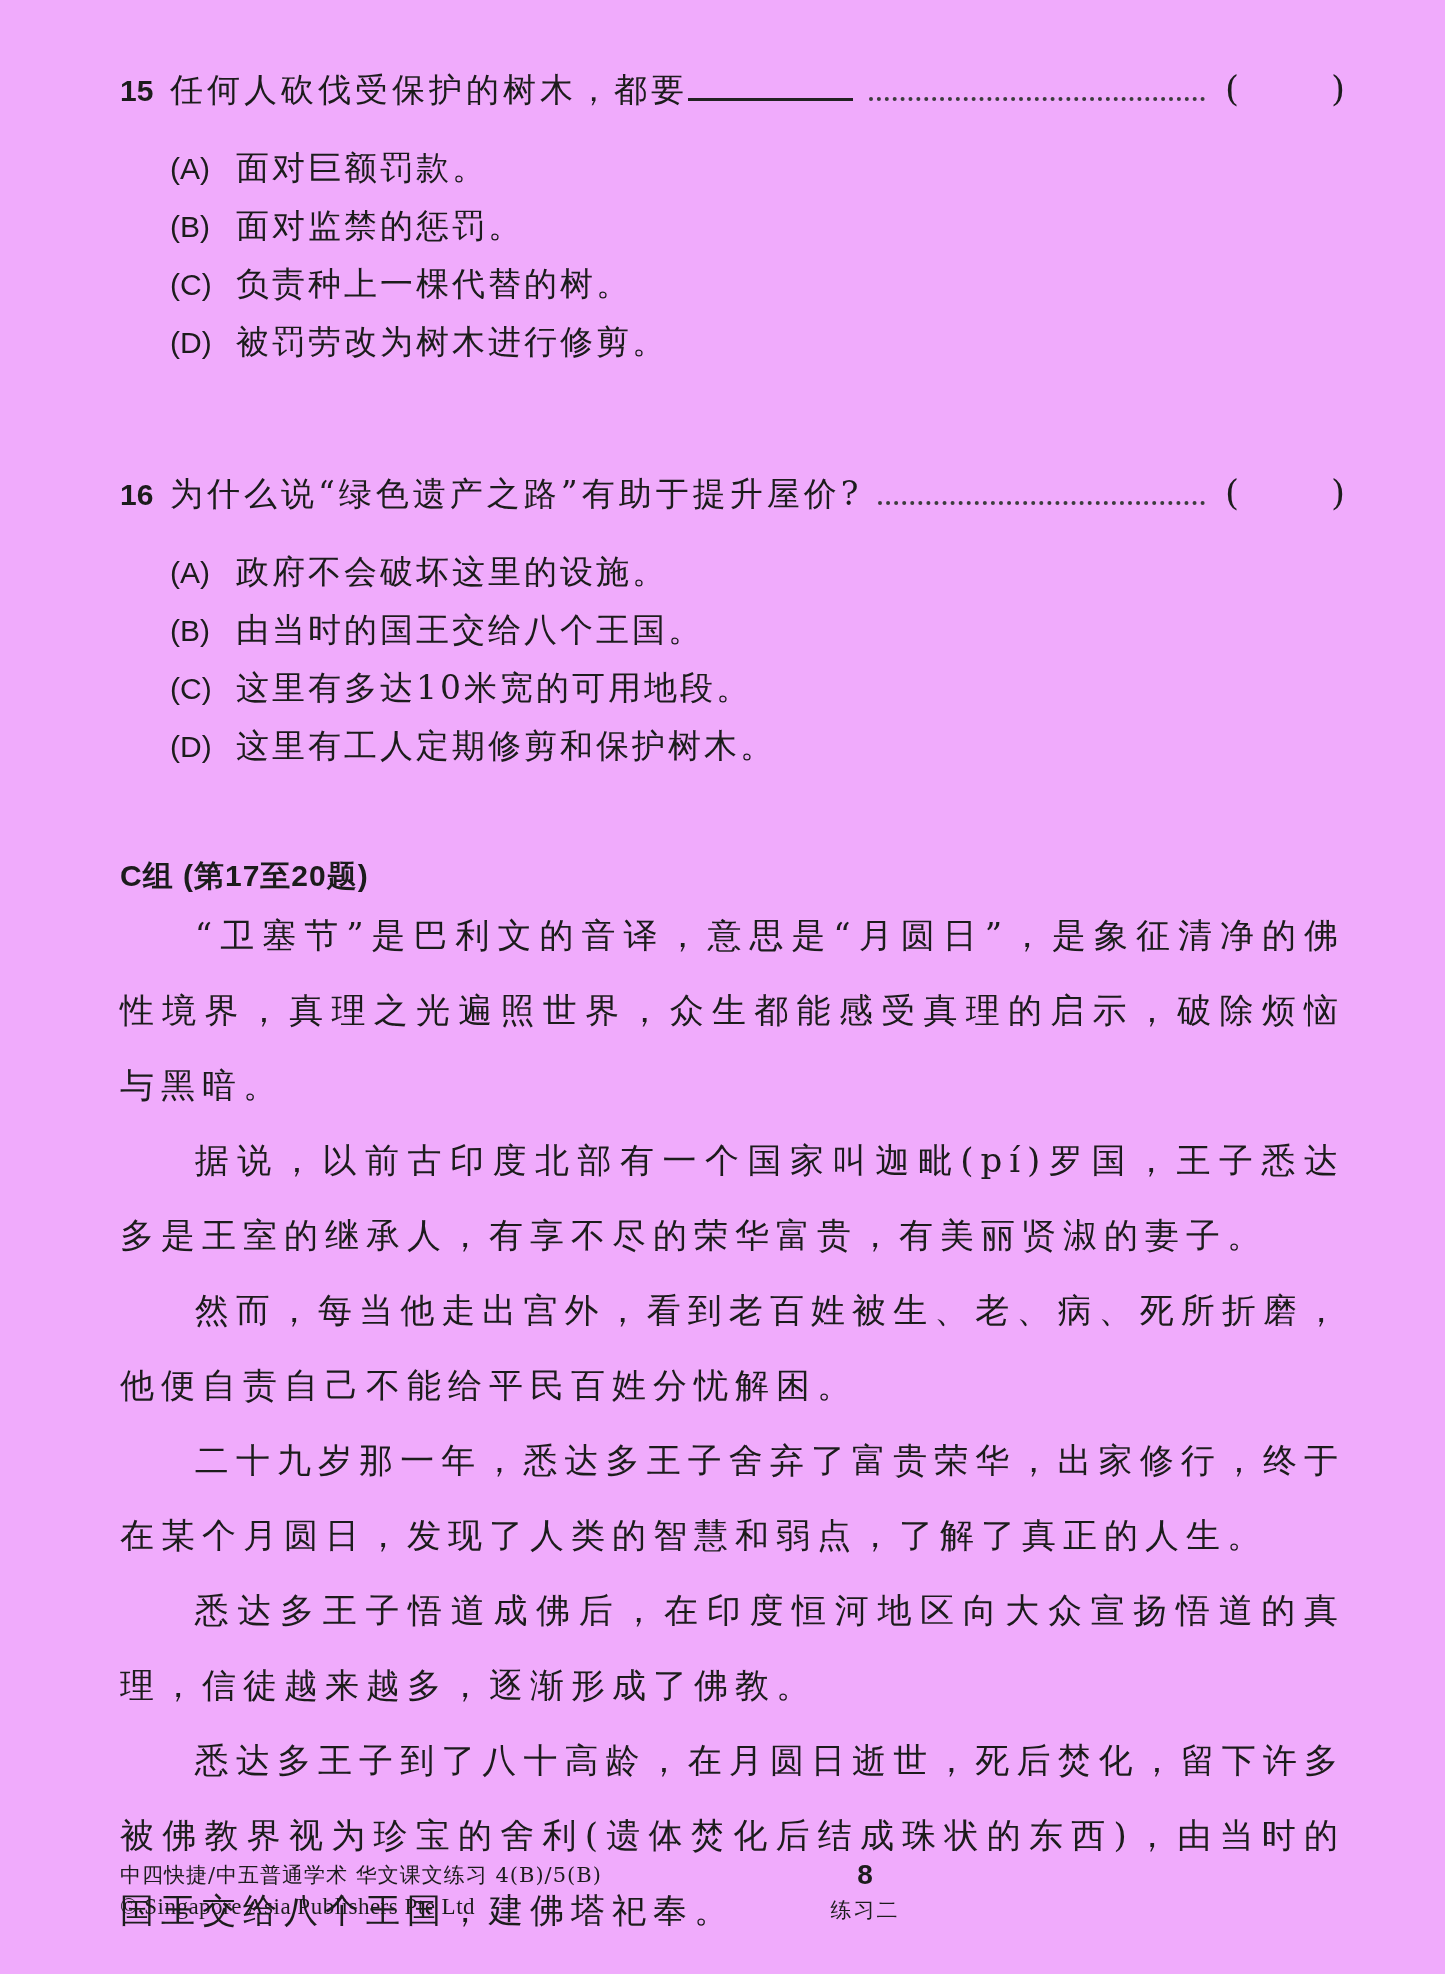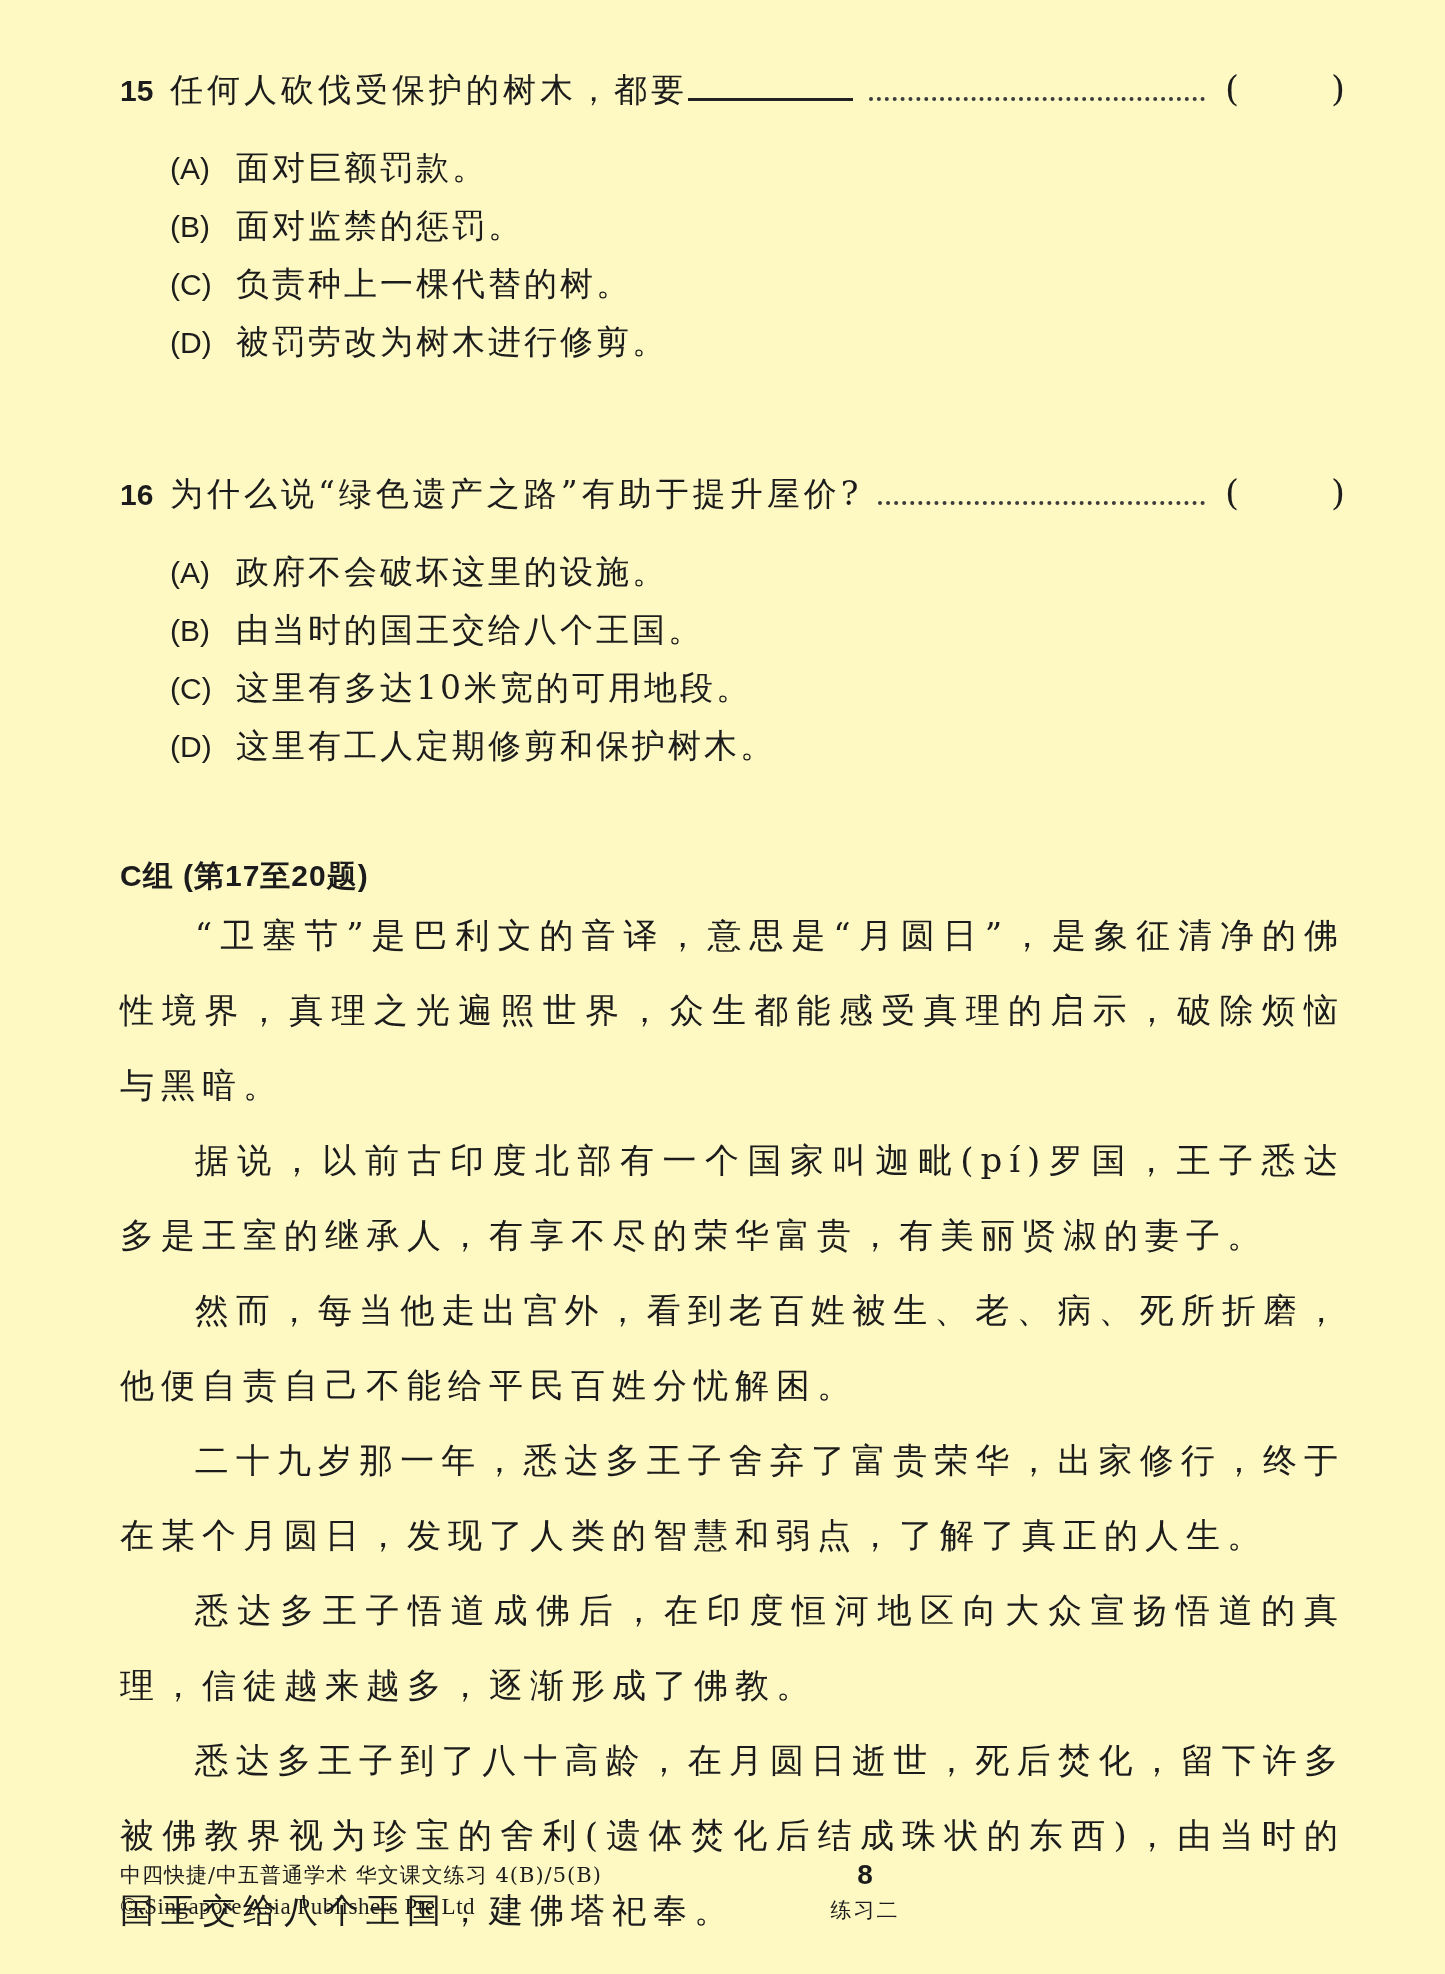--- a/index.html
+++ b/index.html
@@ -5,21 +5,21 @@
   * { margin: 0; padding: 0; box-sizing: border-box; }
   html, body { background: #ffffff; }
   body {
     font-family: "DejaVu Serif", "Liberation Serif", serif;
     color: #1c1c1c;
   }
   .page {
     position: relative;
     width: 1445px;
     height: 1974px;
-    background: #fef9c3;
+    background: #f0abfc;
     overflow: hidden;
   }
 
   
   .question {
     position: absolute;
     left: 120px;
     right: 100px;
   }
   #q15 { top: 66px; }

